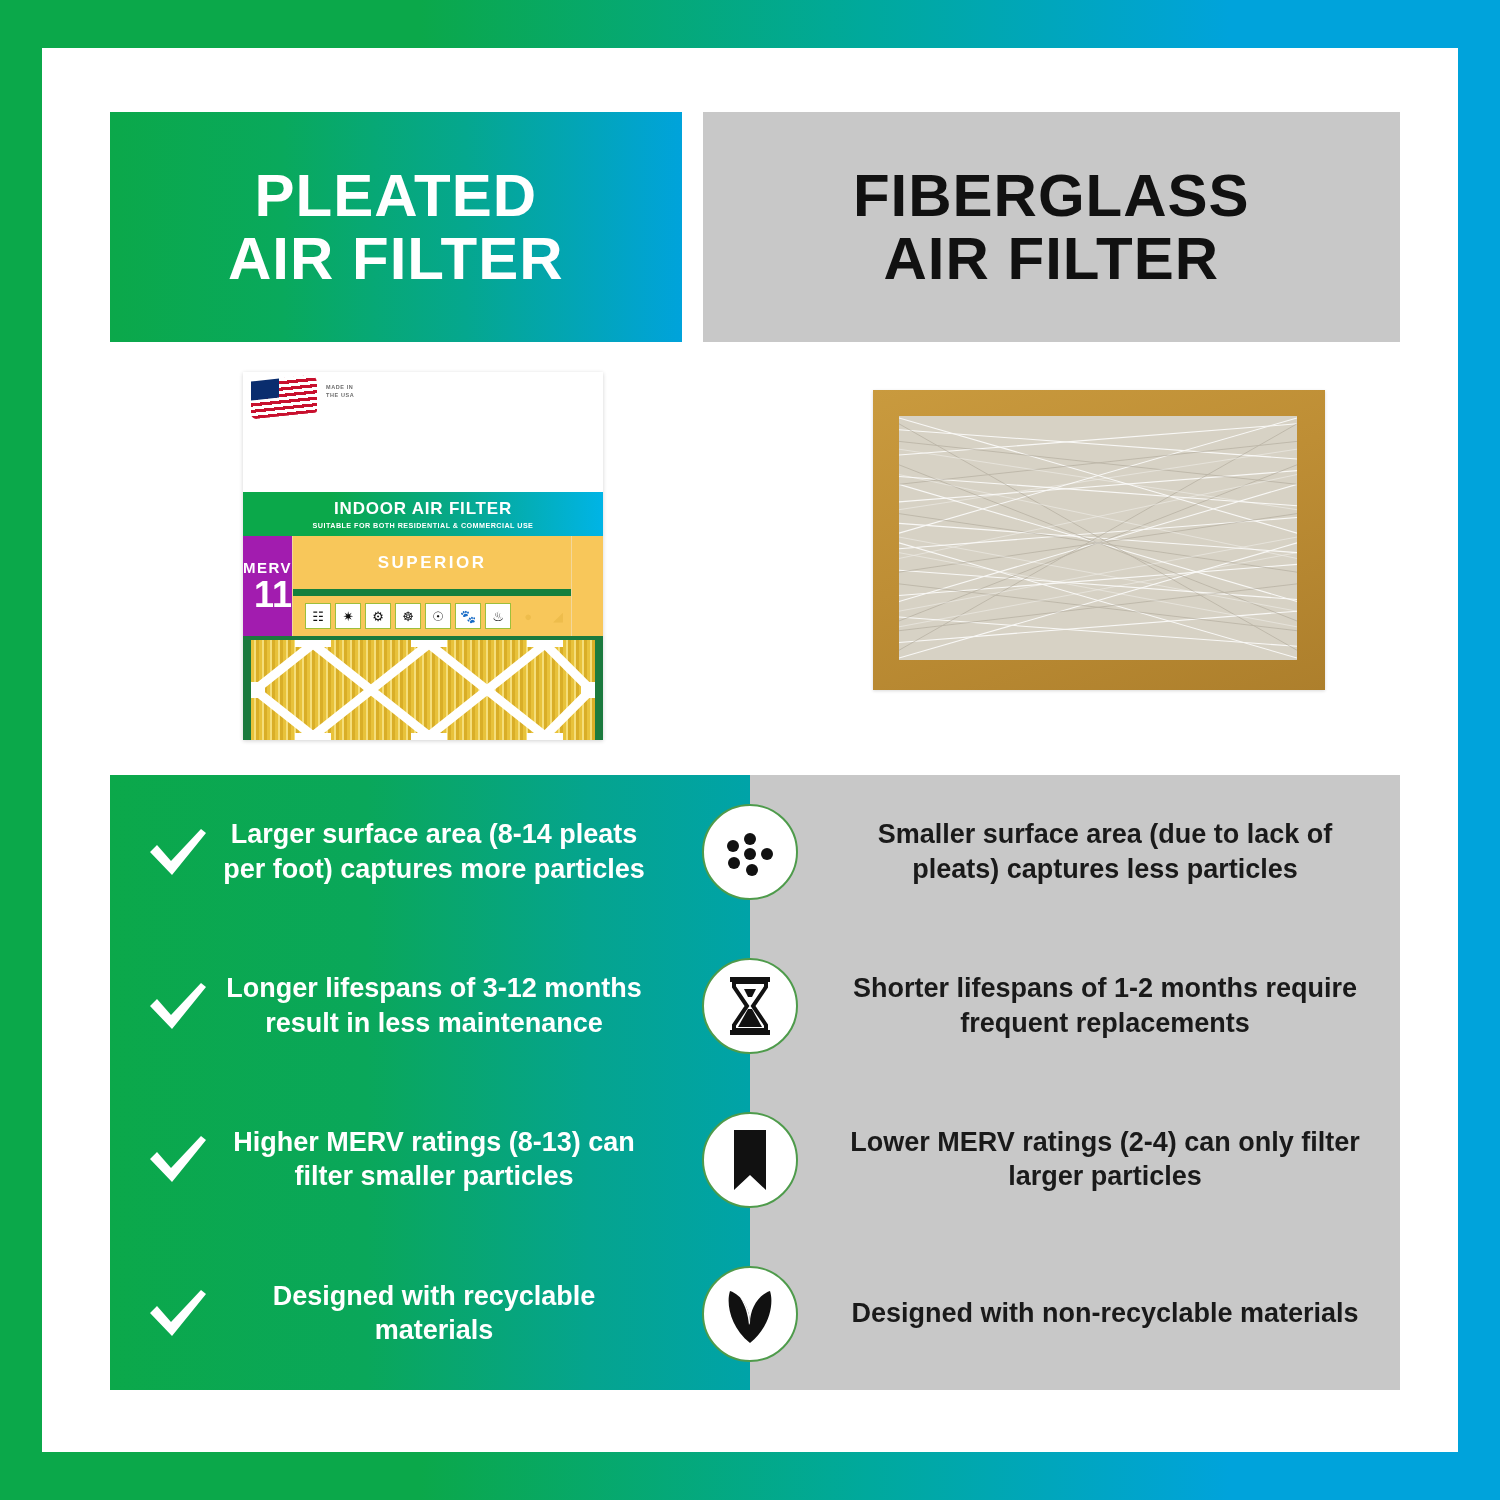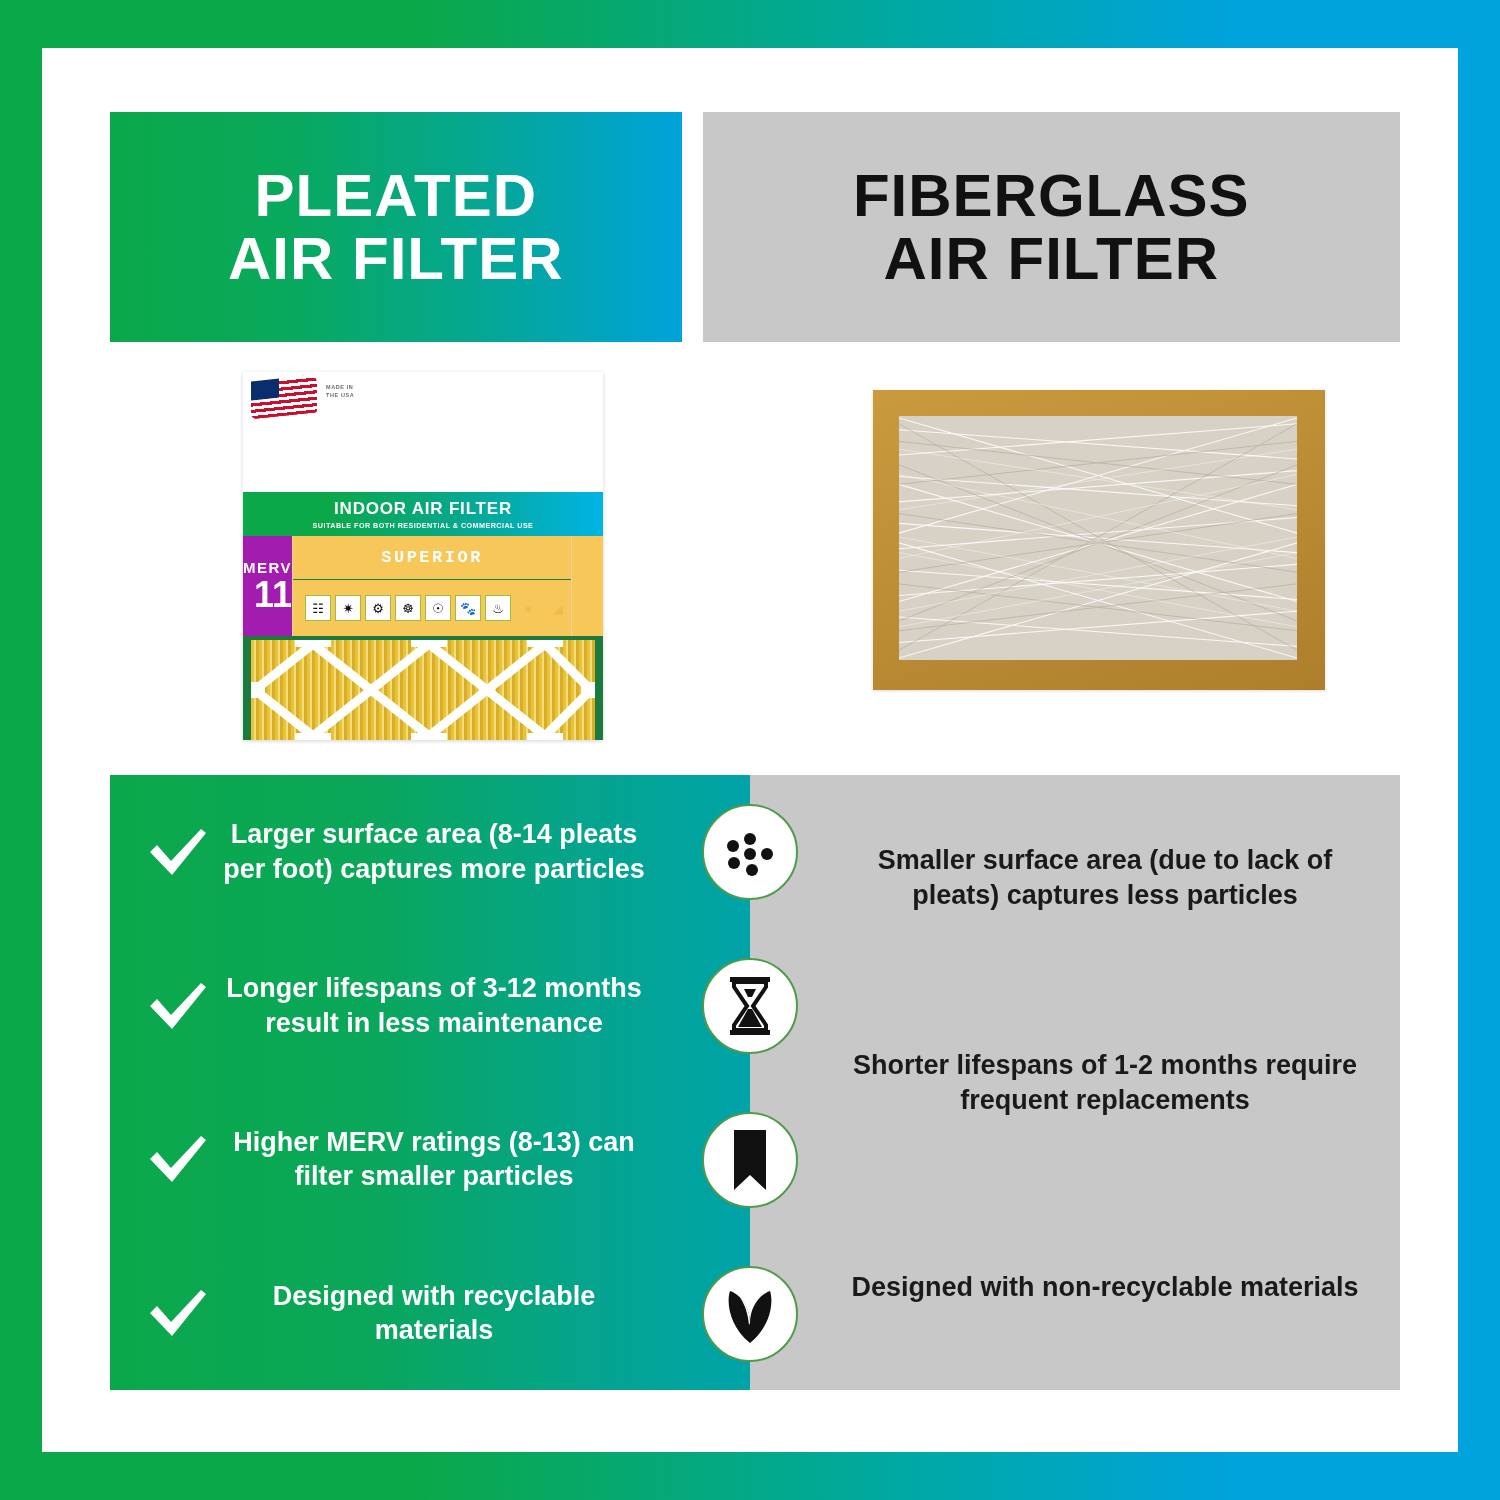--- a/index.html
+++ b/index.html
@@ -98,24 +98,23 @@
   .pb-merv-row { display:flex; height:100px; background:#F8C75A; }
   .pb-merv-left {
     width:86px; background:#a21caf;
     display:flex; flex-direction:column; align-items:flex-end; justify-content:center;
     color:#ffffff; border-right:1px solid #f3d79a;
   }
   .pb-merv-label { font-size:15px; font-weight:bold; letter-spacing:1.5px; }
   .pb-merv-value { font-size:36px; font-weight:bold; line-height:1; margin-top:1px; }
   .pb-merv-mid { flex:1; display:flex; flex-direction:column; }
   .pb-superior {
-    height:44px; display:flex; align-items:center; justify-content:center;
+    height:60px; display:flex; align-items:center; justify-content:center;
     color:#ffffff; font-size:17px; font-weight:bold; letter-spacing:2.5px;
-    border-bottom:1px solid #15803d;
-    font-family:Liberation Mono, monospace;
+    border-bottom:7px solid #15803d;
   }
   .pb-icons { flex:1; display:flex; align-items:center; gap:4px; padding-left:12px; }
   .pb-icon {
     width:26px; height:26px; background:#ffffff; border:1.5px solid #9DBF3B;
     display:flex; align-items:center; justify-content:center;
     font-size:13px; color:#111; line-height:1;
   }
   .pb-icon.faded { background:transparent; border-color:transparent; color:#E9B845; opacity:.65; }
   .pb-merv-right {
     width:62px; border-left:1px solid #f3d79a;
@@ -378,20 +377,23 @@
 
     <div class="cmp-right">
       <div class="rows-right">
         <div class="row-r">
           <div class="row-r-text">Smaller surface area (due to lack of pleats) captures less particles</div>
         </div>
         <div class="row-r">
           <div class="row-r-text">Shorter lifespans of 1-2 months require frequent replacements</div>
         </div>
         <div class="row-r">
+          <div class="row-r-text">Lower MERV ratings (2-4) can only filter larger particles</div>
+        </div>
+        <div class="row-r">
           <div class="row-r-text">Designed with non-recyclable materials</div>
         </div>
       </div>
     </div>
   </div>
 
   <div class="center-icons">
 
     <div class="icon-circle" style="top:29px;">
       <svg width="62" height="62" viewBox="0 0 62 62">

